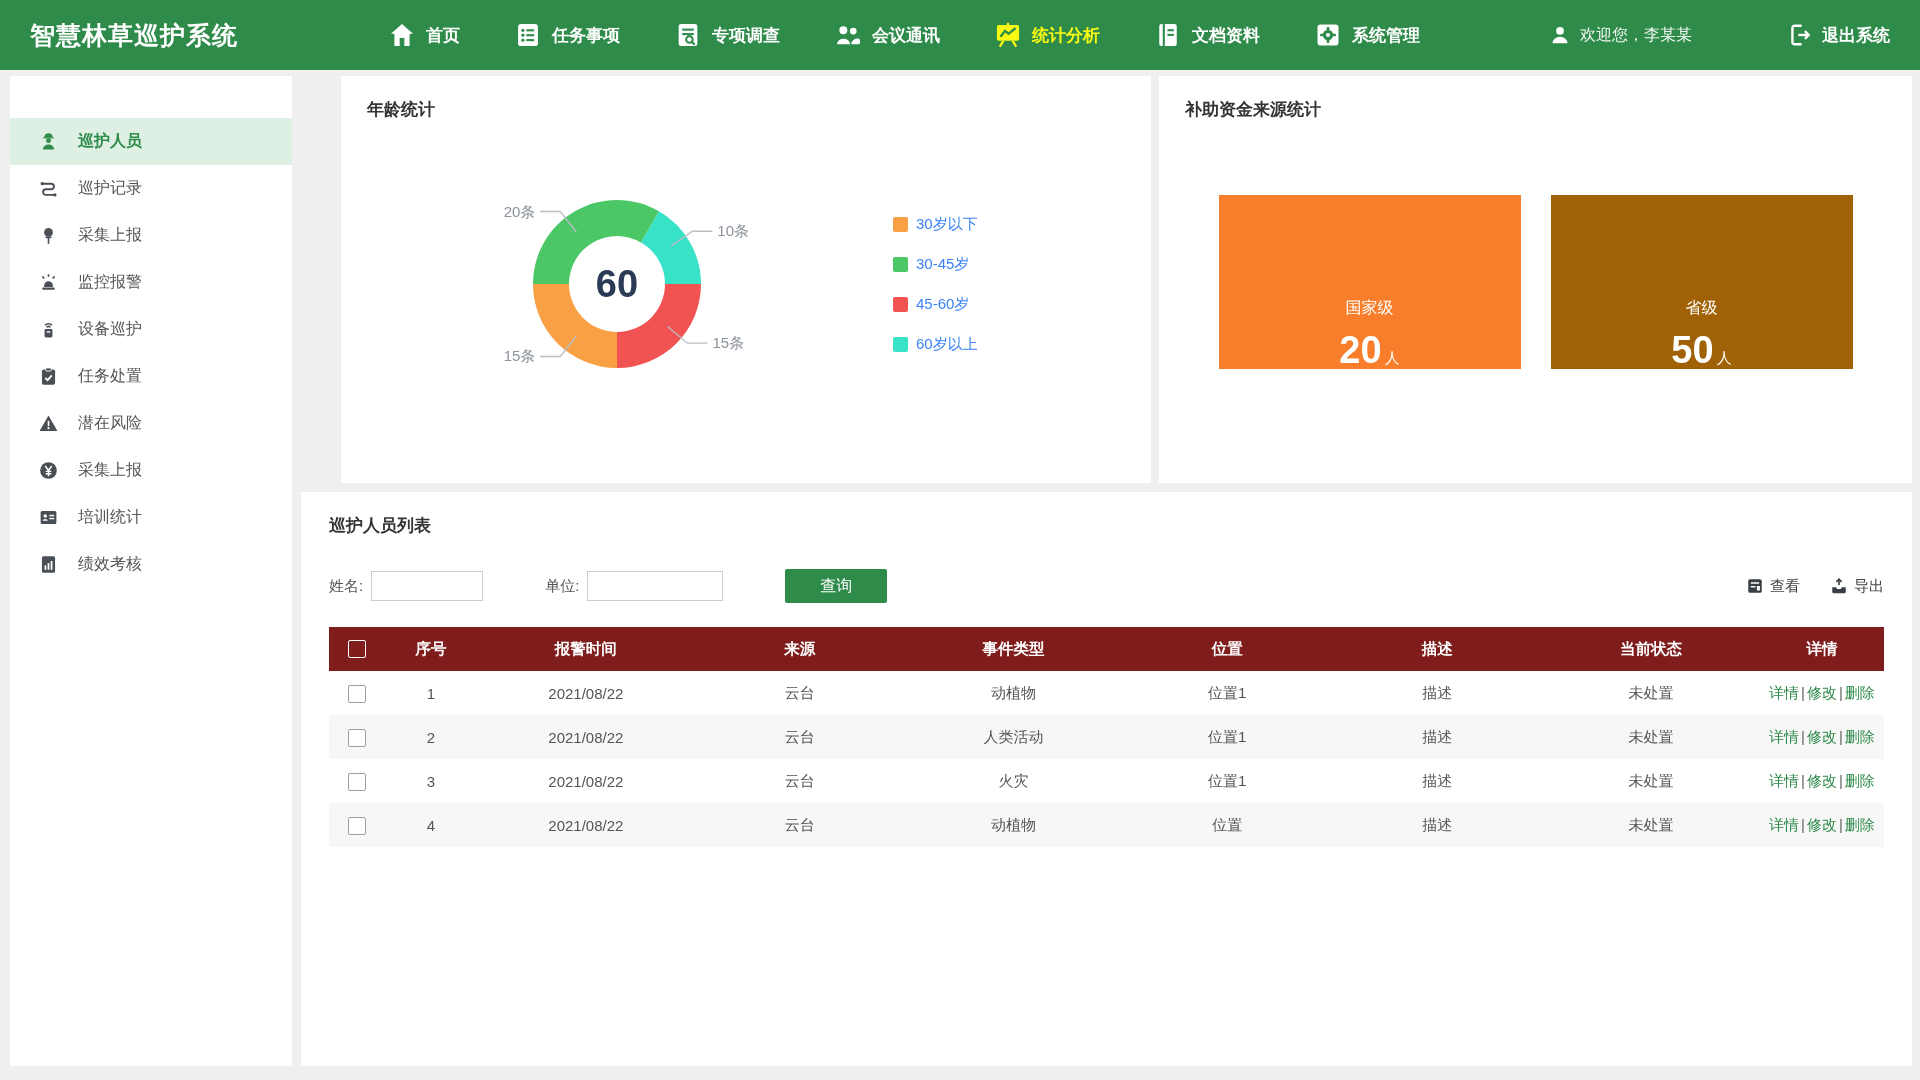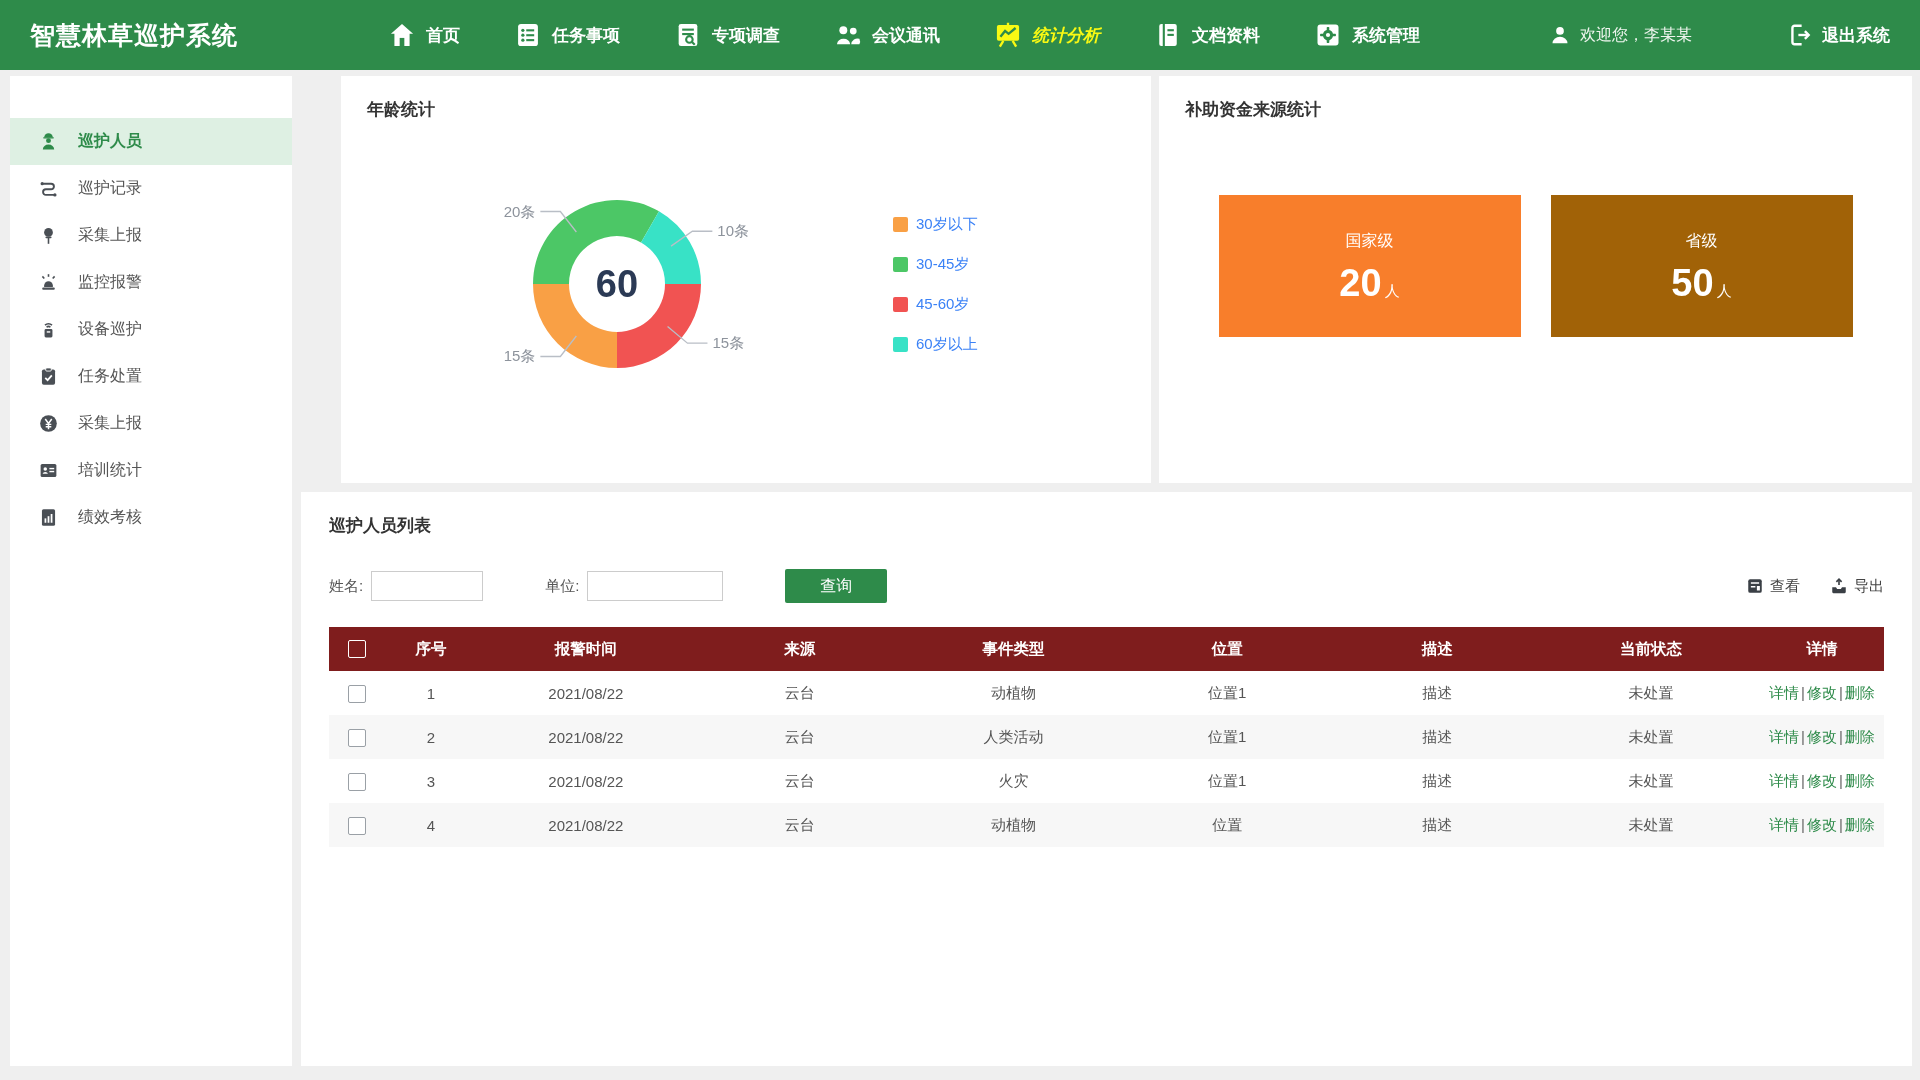--- a/index.html
+++ b/index.html
@@ -6,21 +6,21 @@
   html,body { width:1920px; height:1080px; overflow:hidden; }
   body { font-family:"Liberation Sans","DejaVu Sans",sans-serif; background:#efefef; color:#333; }
   .page { width:1920px; height:1080px; display:flex; flex-direction:column; }
 
   
   .header { height:70px; background:#2e8b4a; display:flex; align-items:center; padding:0 30px; flex:0 0 auto; }
   .app-title { color:#fff; font-size:25px; font-weight:bold; letter-spacing:1px; white-space:nowrap; }
   .nav { display:flex; align-items:center; gap:54px; margin-left:150px; }
   .nav-item { display:flex; align-items:center; gap:10px; color:#fff; font-size:17px; font-weight:600; cursor:pointer; white-space:nowrap; }
   .nav-item .ic { width:28px; height:28px; display:inline-flex; }
-  .nav-item.active { color:#f9f913;font-style:italic; }
+  .nav-item.active { color:#f9f913; }
   .hdr-right { margin-left:auto; display:flex; align-items:center; }
   .welcome { display:flex; align-items:center; gap:9px; color:#eef5ee; font-size:16px; white-space:nowrap; }
   .welcome .ic { width:22px; height:22px; display:inline-flex; }
   .logout { display:flex; align-items:center; gap:9px; color:#fff; font-size:17px; font-weight:600; margin-left:95px; cursor:pointer; white-space:nowrap; }
   .logout .ic { width:26px; height:26px; display:inline-flex; }
 
   
   .body-wrap { flex:1; display:flex; gap:9px; padding:6px 8px 14px 10px; min-height:0; }
   .sidebar { width:282px; background:#fff; padding-top:42px; flex:0 0 auto; }
   .side-item { height:47px; display:flex; align-items:center; padding-left:28px; gap:19px; font-size:16px; color:#555; cursor:pointer; }
@@ -37,21 +37,21 @@
   .panel-age { width:810px; padding:22px 26px; flex:0 0 auto; }
   .chart-row { display:flex; align-items:center; margin-top:18px; }
   .donut-holder { width:500px; height:290px; display:flex; align-items:center; justify-content:center; }
   .legend { display:flex; flex-direction:column; gap:21px; margin-left:26px; }
   .legend-item { display:flex; align-items:center; gap:8px; font-size:15px; color:#3b82f6; }
   .legend-swatch { width:15px; height:15px; border-radius:2px; display:inline-block; }
 
   
   .panel-fund { flex:1; padding:22px 26px; }
   .cards { display:flex; justify-content:center; gap:30px; margin-top:74px; }
-  .fund-card { width:302px; height:142px; display:flex; flex-direction:column; align-items:center; justify-content:center; color:#fff; }
+  .fund-card { width:302px; height:174px; display:flex; flex-direction:column; align-items:center; justify-content:flex-end; color:#fff; }
   .fund-card .lbl { font-size:16px; }
   .fund-card .val-row { margin-top:12px; display:flex; align-items:baseline; }
   .fund-card .val { font-size:38px; font-weight:bold; line-height:1; }
   .fund-card .unit { font-size:15px; margin-left:3px; }
 
   
   .panel-list { flex:1; padding:22px 28px; display:flex; flex-direction:column; min-height:0; }
   .filters { display:flex; align-items:center; margin-top:32px; font-size:15px; color:#555; }
   .filters label { white-space:nowrap; }
   .filters input { width:112px; height:30px; border:1px solid #ccc; background:#fff; margin-left:8px; outline:none; padding:0 6px; font-size:14px; }
@@ -267,20 +267,30 @@
           <span class="ic">
             <svg viewBox="0 0 24 24" width="100%" height="100%">
               <rect x="4.5" y="4" width="15" height="17.5" rx="2" fill="currentColor"></rect>
               <rect x="8.8" y="2.2" width="6.4" height="3.6" rx="1.2" fill="currentColor" stroke="#fff" stroke-width="1"></rect>
               <path d="M8.3 13.5 11 16.2l4.8-5.4" fill="none" stroke="#fff" stroke-width="2"></path>
             </svg>
           </span>
           <span>任务处置</span>
         </div>
 
+        <div class="side-item">
+          <span class="ic">
+            <svg viewBox="0 0 24 24" width="100%" height="100%">
+              <path d="M12 2.8 22.2 20.5H1.8Z" fill="currentColor"></path>
+              <rect x="11.1" y="9" width="1.8" height="6" fill="#fff"></rect>
+              <circle cx="12" cy="17.3" r="1.2" fill="#fff"></circle>
+            </svg>
+          </span>
+          <span>潜在风险</span>
+        </div>
 
         <div class="side-item">
           <span class="ic">
             <svg viewBox="0 0 24 24" width="100%" height="100%">
               <circle cx="12" cy="12" r="9.5" fill="currentColor"></circle>
               <path d="M8.3 6.8 12 12l3.7-5.2M12 12v6.5M8.8 13h6.4M8.8 15.6h6.4" fill="none" stroke="#fff" stroke-width="1.7"></path>
             </svg>
           </span>
           <span>采集上报</span>
         </div>

